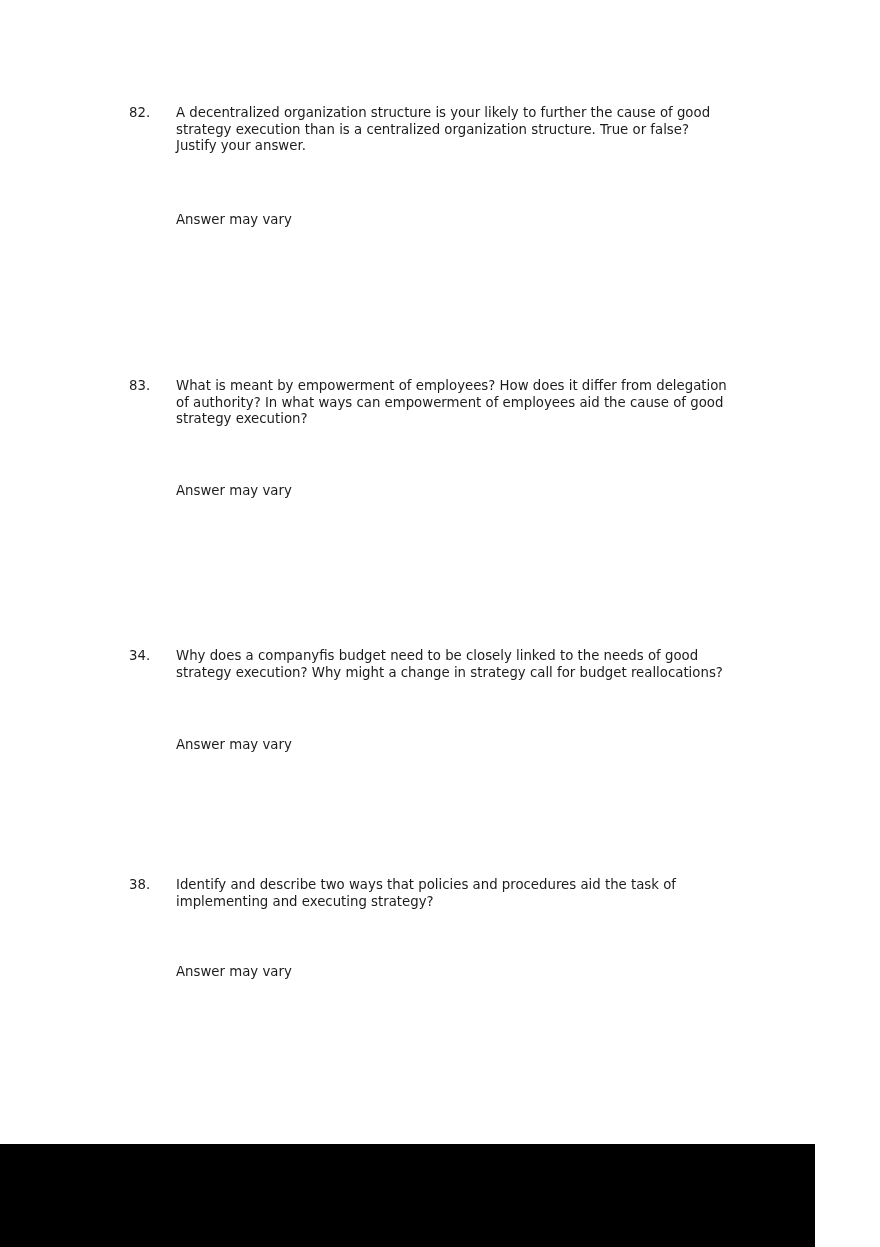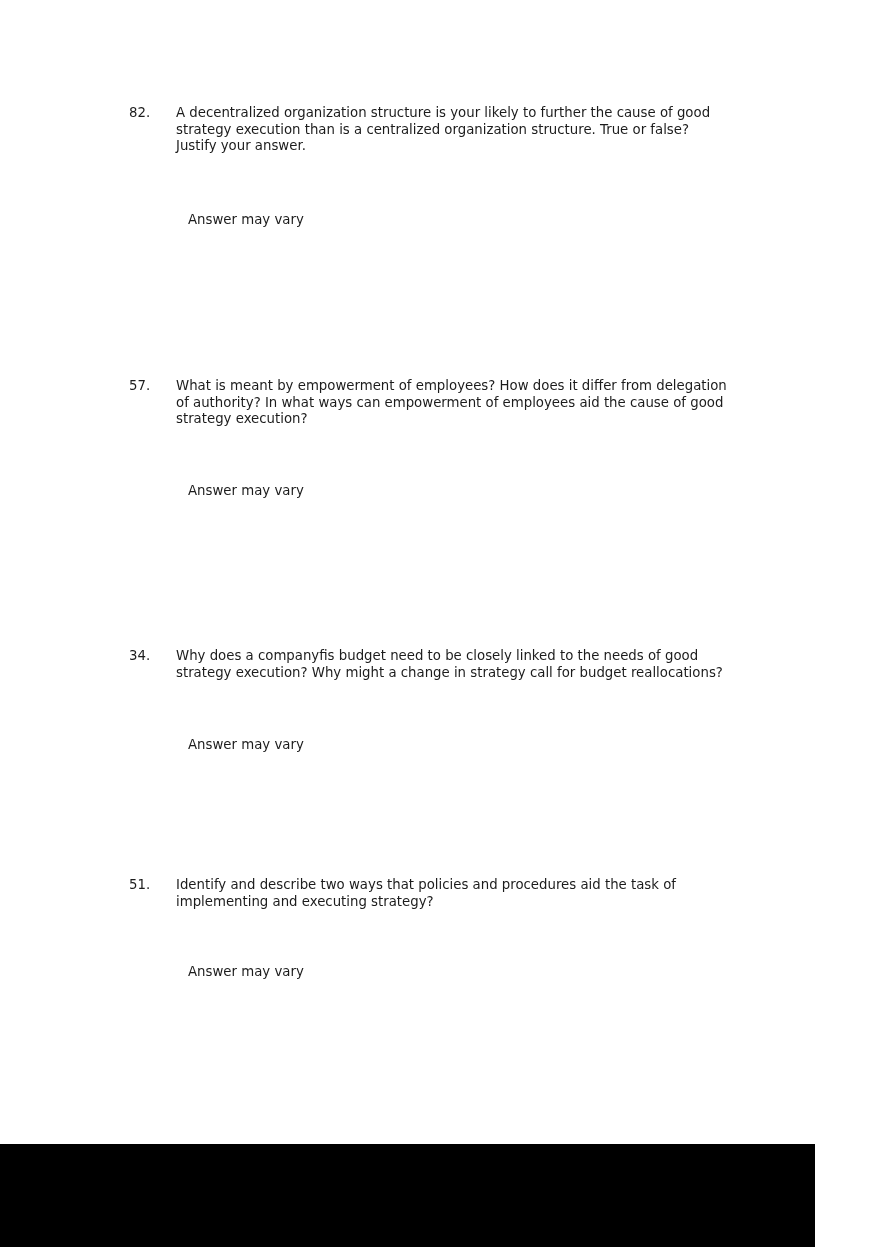--- a/index.html
+++ b/index.html
@@ -28,21 +28,21 @@
   .qnum {
     width: 47px;
     flex: 0 0 47px;
   }
   .qtext {
     width: 620px;
     white-space: pre-line;
   }
   .answer {
     position: absolute;
-    left: 188px;
+    left: 176px;
     white-space: nowrap;
   }
   .footer-bar {
     position: absolute;
     left: 0;
     top: 1144px;
     width: 880px;
     height: 103px;
   }
 </style>
@@ -53,36 +53,36 @@
 
   <div class="question" style="top:105px">
     <div class="qnum">82.</div>
     <div class="qtext">A decentralized organization structure is your likely to further the cause of good
 strategy execution than is a centralized organization structure. True or false?
 Justify your answer.</div>
   </div>
   <div class="answer" style="top:212px">Answer may vary</div>
 
   <div class="question" style="top:378px">
-    <div class="qnum">57.</div>
+    <div class="qnum">83.</div>
     <div class="qtext">What is meant by empowerment of employees? How does it differ from delegation
 of authority? In what ways can empowerment of employees aid the cause of good
 strategy execution?</div>
   </div>
   <div class="answer" style="top:483px">Answer may vary</div>
 
   <div class="question" style="top:648px">
     <div class="qnum">34.</div>
     <div class="qtext">Why does a companyfis budget need to be closely linked to the needs of good
 strategy execution? Why might a change in strategy call for budget reallocations?</div>
   </div>
   <div class="answer" style="top:737px">Answer may vary</div>
 
   <div class="question" style="top:877px">
-    <div class="qnum">51.</div>
+    <div class="qnum">38.</div>
     <div class="qtext">Identify and describe two ways that policies and procedures aid the task of
 implementing and executing strategy?</div>
   </div>
   <div class="answer" style="top:964px">Answer may vary</div>
 
   <div class="footer-bar" style="background: rgb(0, 0, 0);"></div>
 
 </div>
 
 </body></html>

